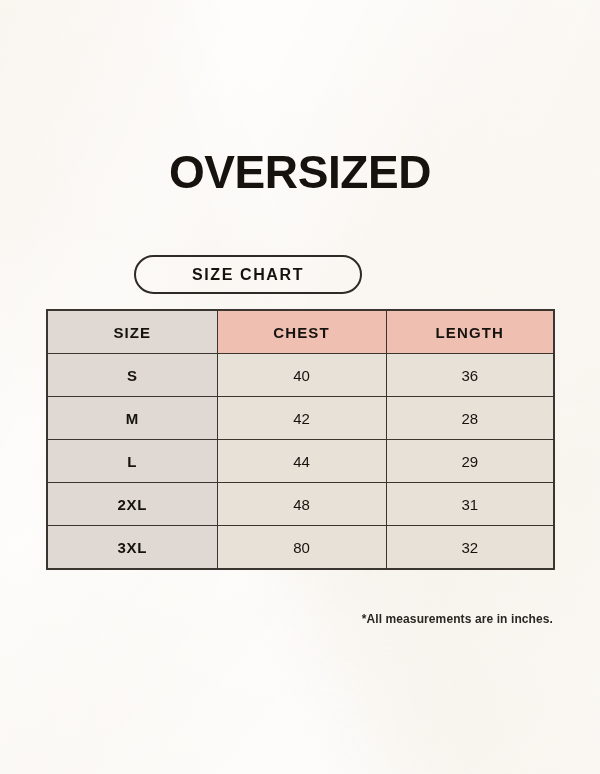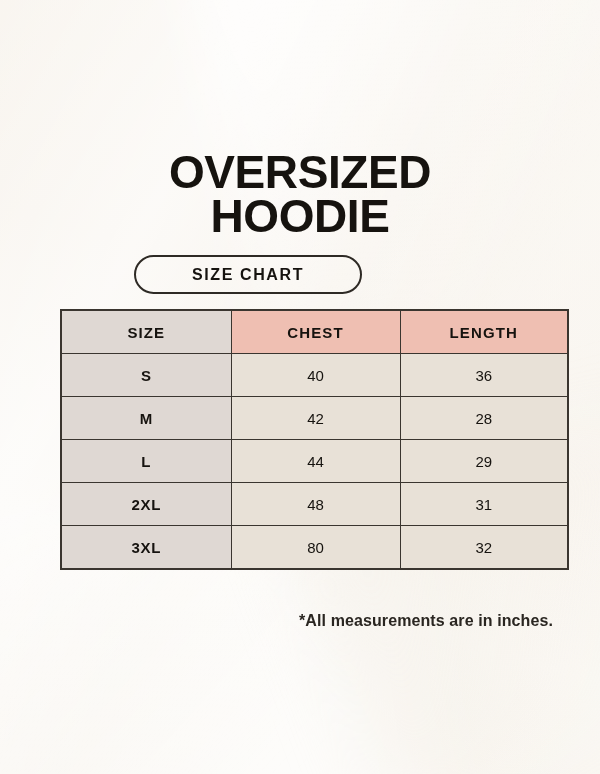--- a/index.html
+++ b/index.html
@@ -105,21 +105,20 @@
     color: #16130f;
     background: transparent;
   }
 
   
   .table-wrap {
     position: absolute;
     left: 46px;
     top: 309px;
     width: 412px;
-    margin-left: 14px;
   }
   table.size-chart {
     border-collapse: collapse;
     width: 507px;
     table-layout: fixed;
     border: 2px solid #3A352F;
   }
   table.size-chart td,
   table.size-chart th {
     border: 1.5px solid #3A352F;
@@ -153,40 +152,39 @@
     font-weight: 400;
   }
 
   
   .footnote {
     position: absolute;
     left: 46px;
     top: 612px;
     width: 507px;
     text-align: right;
-    font-size: 16px;
+    font-size: 12px;
     font-weight: 700;
     color: #2a2621;
     letter-spacing: 0.1px;
   }
 </style>
 </head>
 <body>
 
 <div id="page">
 
   <div class="sheen sheen-a"></div>
   <div class="sheen sheen-b"></div>
   <div class="sheen sheen-c"></div>
 
   <div class="content">
 
     <div class="title-block">
       <span class="title-line">OVERSIZED</span>
-      <span class="title-line">HOODIE</span>
     </div>
 
     <div class="pill-wrap">
       <span class="pill">SIZE CHART</span>
     </div>
 
     <div class="table-wrap">
       <table class="size-chart">
         <colgroup>
           <col class="c-size">

